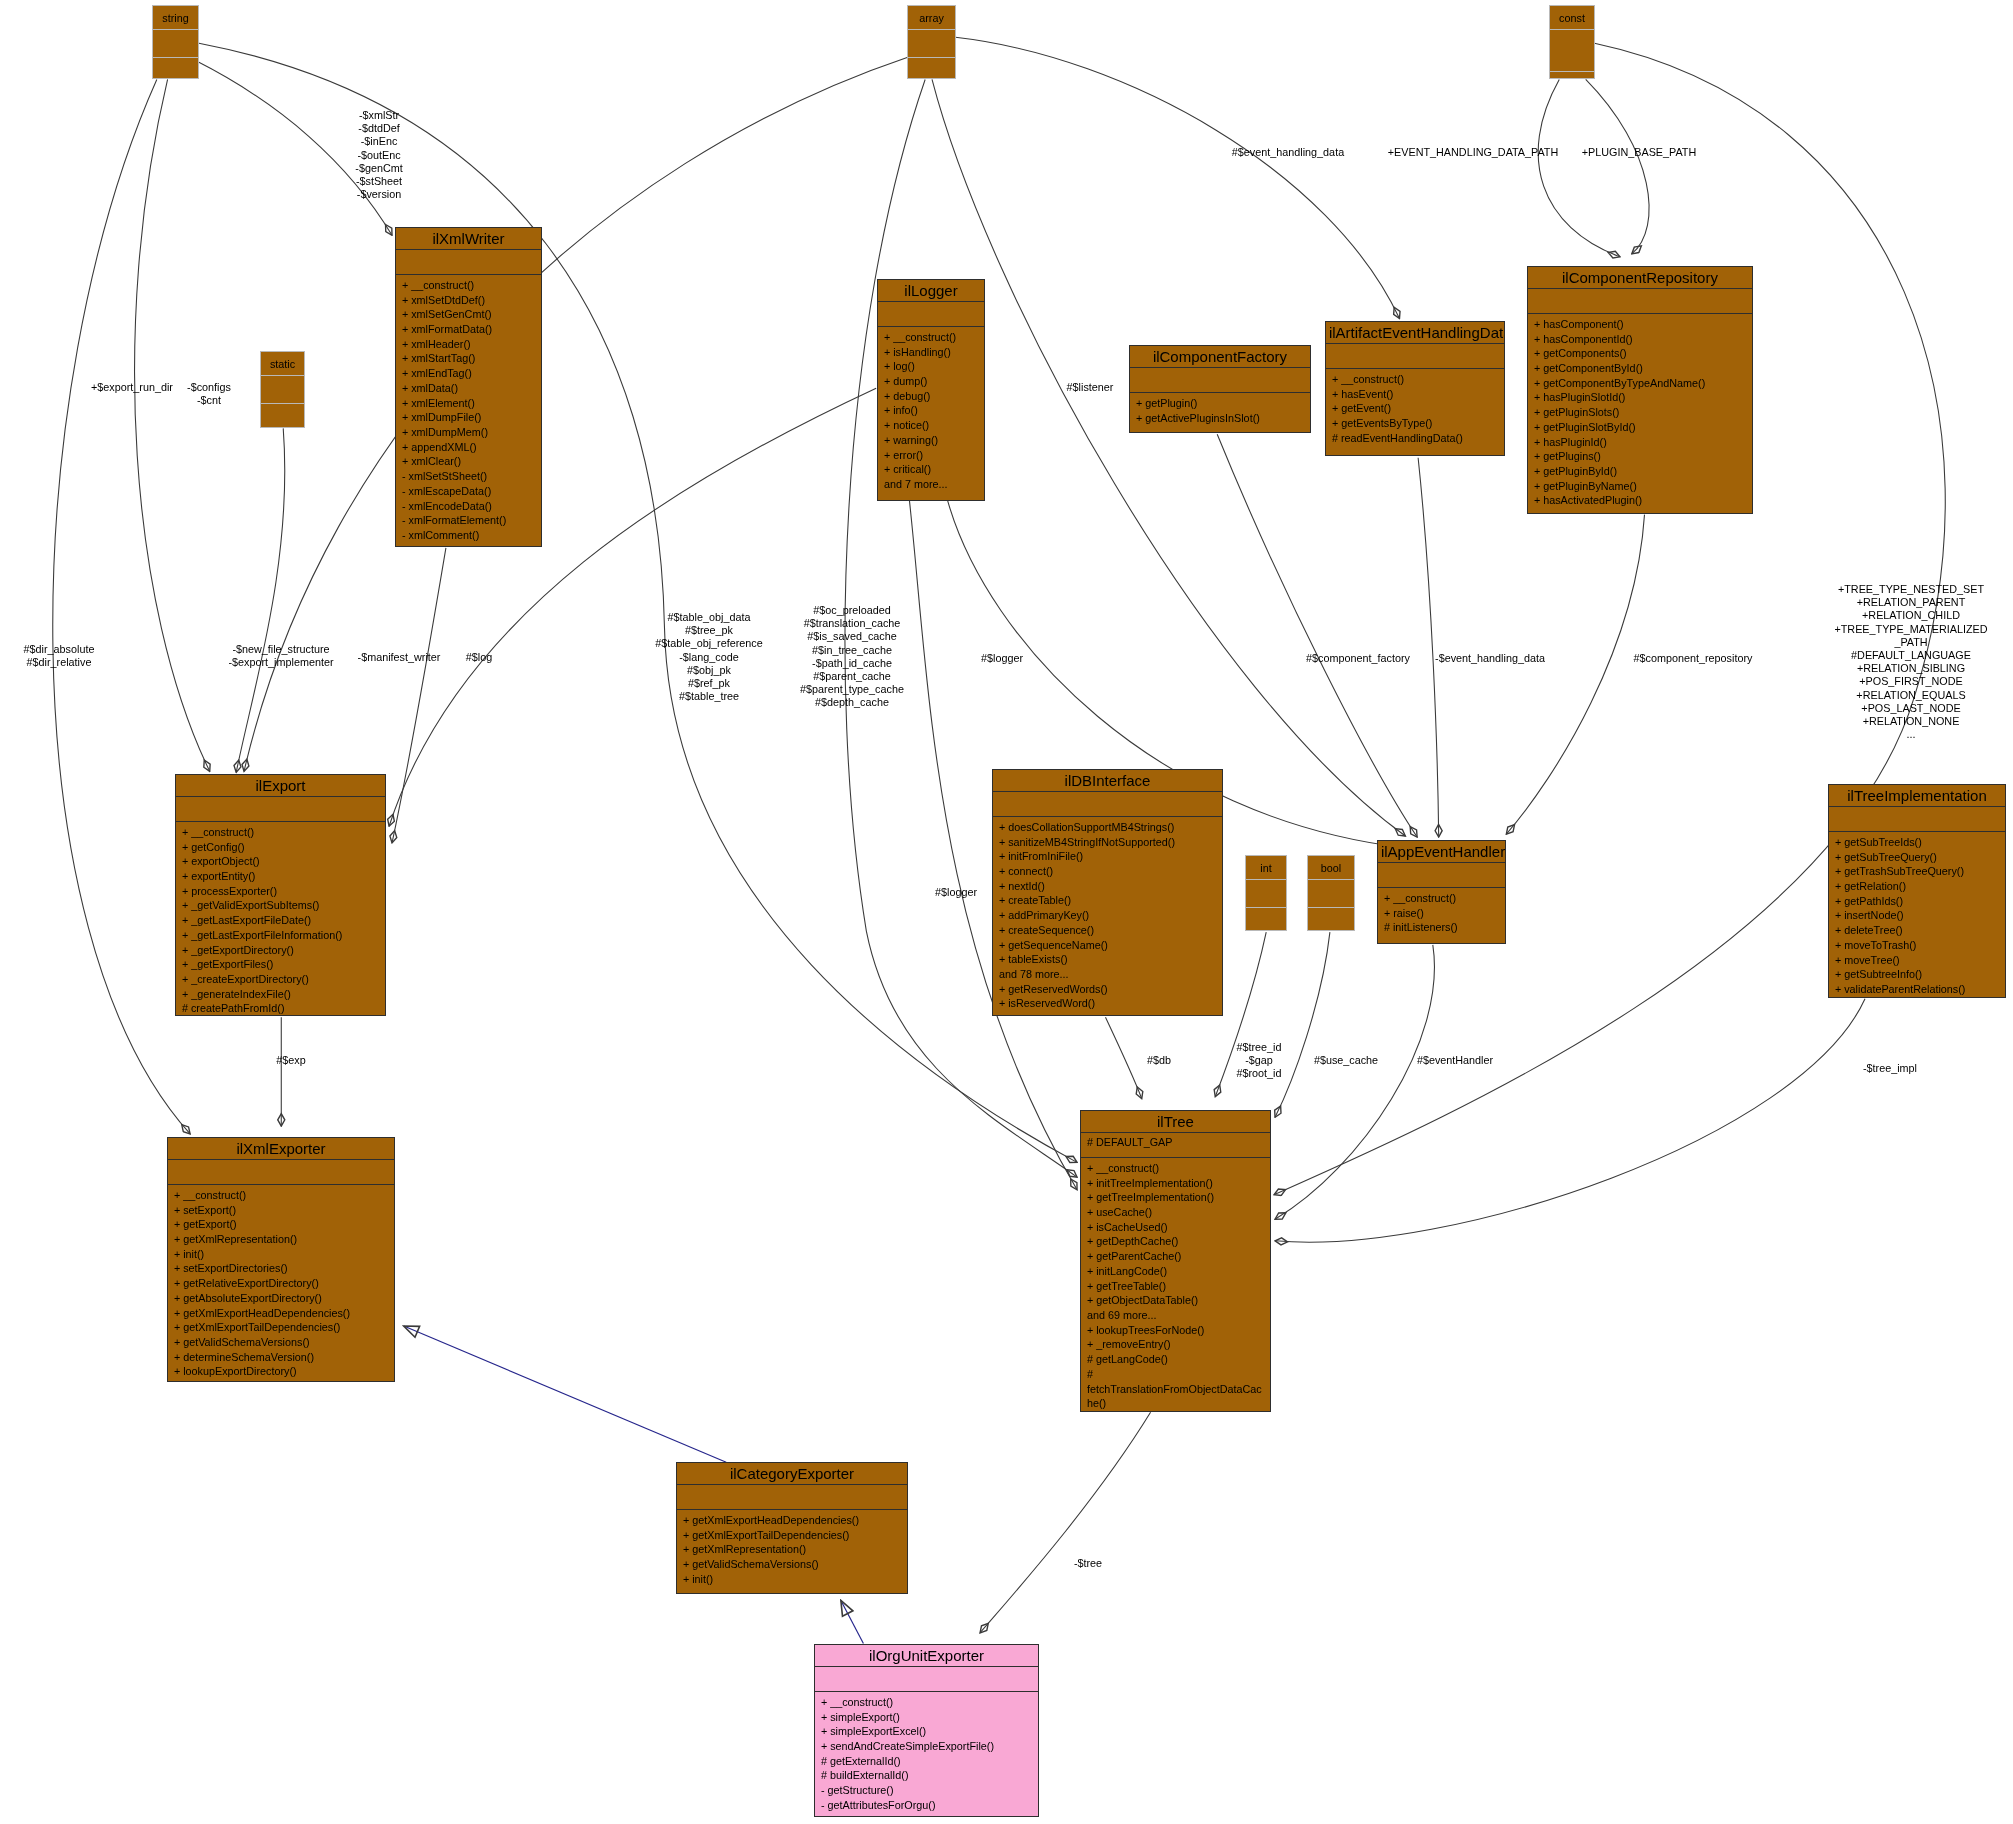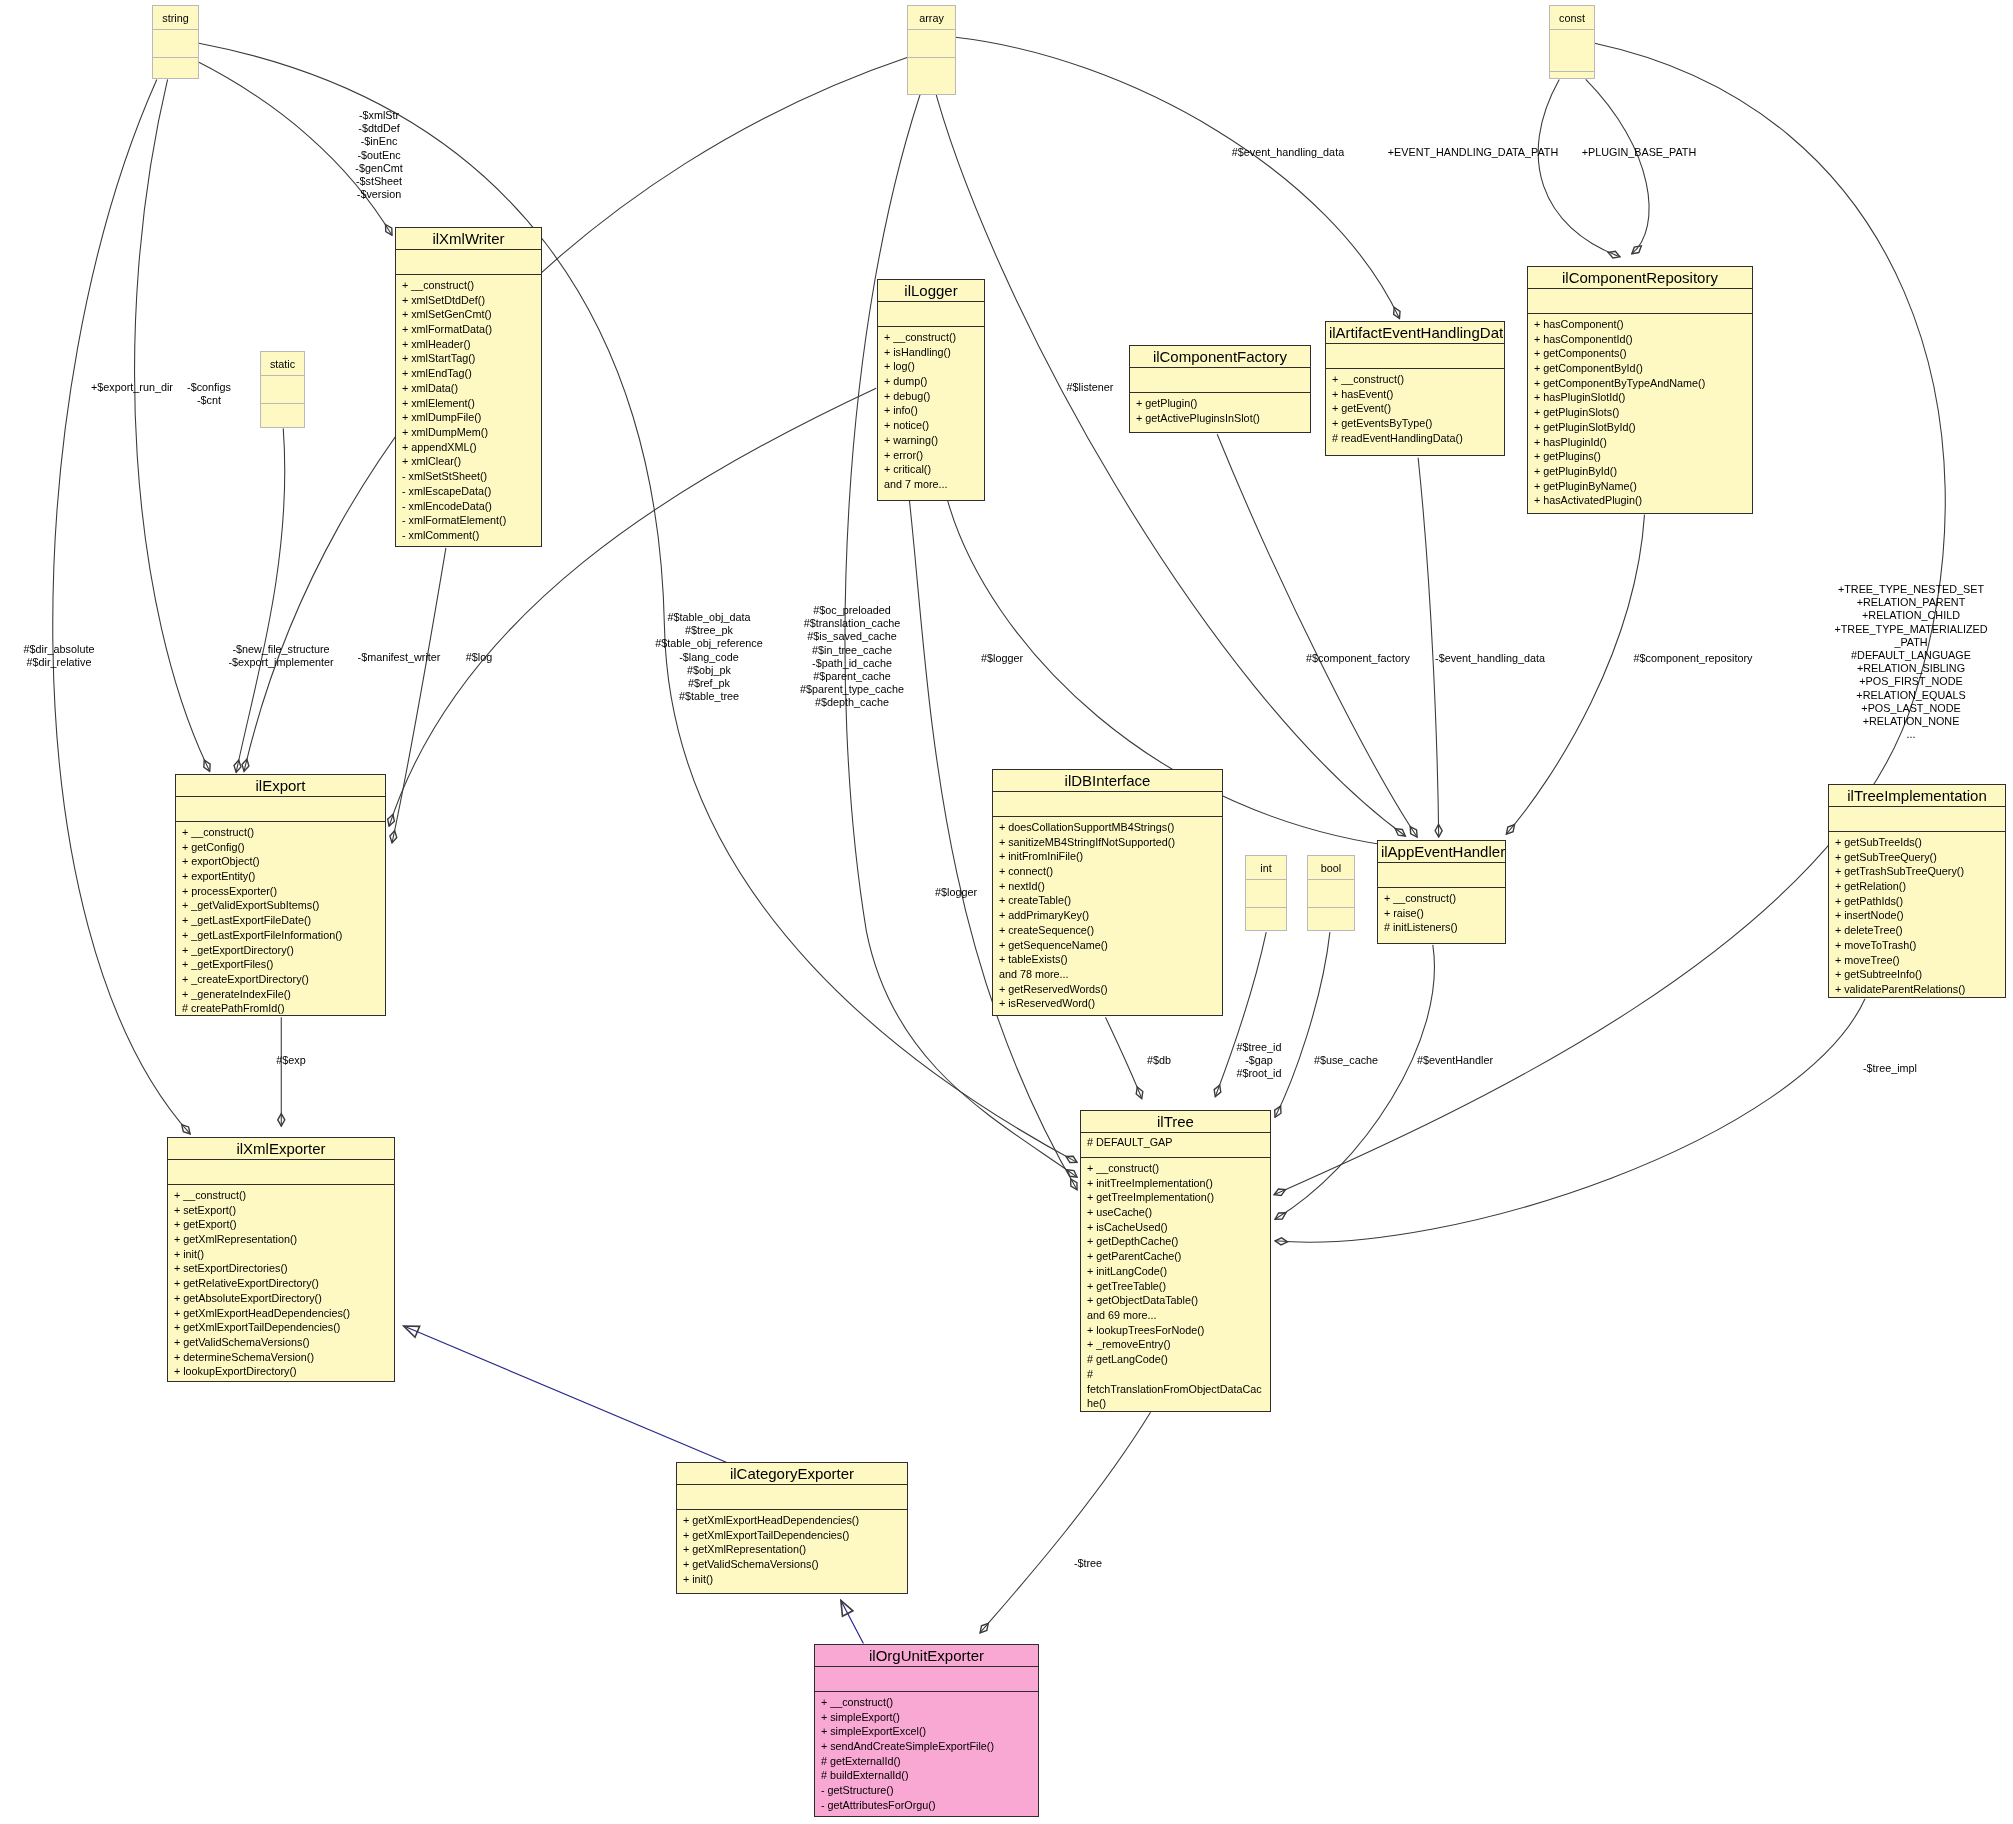--- a/index.html
+++ b/index.html
@@ -1,21 +1,21 @@
 <!DOCTYPE html>
 <html><head>
 <meta charset="utf-8">
 <style>
   html,body{margin:0;padding:0;background:#ffffff;}
   #canvas{position:relative;width:2013px;height:1824px;background:#ffffff;overflow:hidden;
           font-family:"Liberation Sans",sans-serif;}
   #edge-layer{position:absolute;left:0;top:0;z-index:1;}
   #edge-layer path{fill:none;stroke:#3a3a3a;stroke-width:1.1;}
   #edge-layer path.inheritance{stroke:#26268c;stroke-width:1.2;}
-  .uml-class{position:absolute;z-index:2;background:#fef9c3;border:1.3px solid #2e2e2e;
+  .uml-class{position:absolute;z-index:2;background:#a16207;border:1.3px solid #2e2e2e;
              box-sizing:border-box;display:flex;flex-direction:column;color:#000;
              font-size:10.8px;line-height:14.7px;}
   .uml-title{flex:0 0 auto;text-align:center;padding:3.9px 2.9px 2.9px 2.9px;font-size:15px;
              border-bottom:1.3px solid #2e2e2e;white-space:nowrap;overflow:hidden;}
   .uml-attrs{flex:0 0 auto;min-height:19.6px;border-bottom:1.3px solid #2e2e2e;padding:2px 5.9px;}
   .uml-methods{flex:1 1 auto;padding:2.9px 5.9px;overflow:hidden;}
   .row{white-space:pre-wrap;overflow-wrap:anywhere;}
   .primitive{border:1.2px solid #b9b9b9;}
   .primitive .uml-title{border-bottom:1.2px solid #b9b9b9;font-size:10.8px;padding:4.9px 2px 3.9px 2px;}
   .primitive .uml-attrs{border-bottom:1.2px solid #b9b9b9;min-height:22.5px;}
@@ -67,21 +67,21 @@
         <path d="M741,1492 L412,1353" class="inheritance" marker-end="url(#m-triangle)"></path>
         <path d="M881,1677 L858,1633" class="inheritance" marker-end="url(#m-triangle)"></path>
       </g>
   </svg>
   <div id="boxes">
       <div class="uml-class primitive" style="left: 152px; top: 4.9px; width: 47px; height: 74px;">
         <div class="uml-title">string</div>
         <div class="uml-attrs"></div>
         <div class="uml-methods"></div>
       </div>
-      <div class="uml-class primitive" style="left: 907px; top: 4.9px; width: 49px; height: 90px;">
+      <div class="uml-class primitive" style="left: 907px; top: 4.9px; width: 49px; height: 74px;">
         <div class="uml-title">array</div>
         <div class="uml-attrs"></div>
         <div class="uml-methods"></div>
       </div>
       <div class="uml-class primitive" style="left: 1549px; top: 4.9px; width: 46px; height: 74px; gap: 14px;">
         <div class="uml-title">const</div>
         <div class="uml-attrs"></div>
         <div class="uml-methods"></div>
       </div>
       <div class="uml-class primitive" style="left: 260px; top: 351px; width: 45px; height: 77px;">

